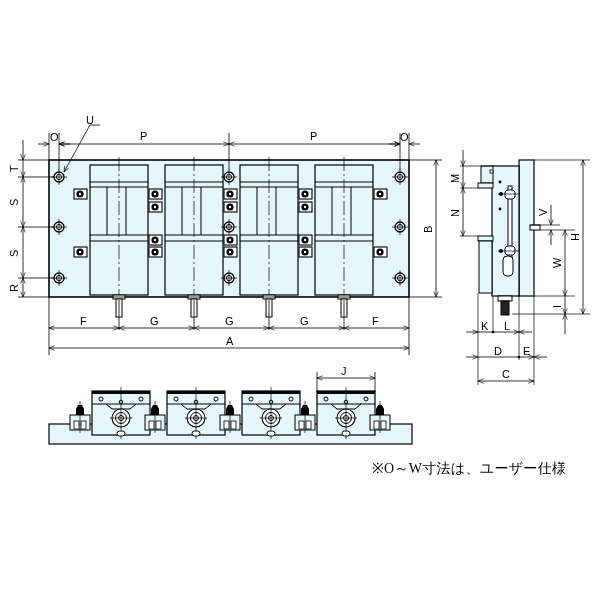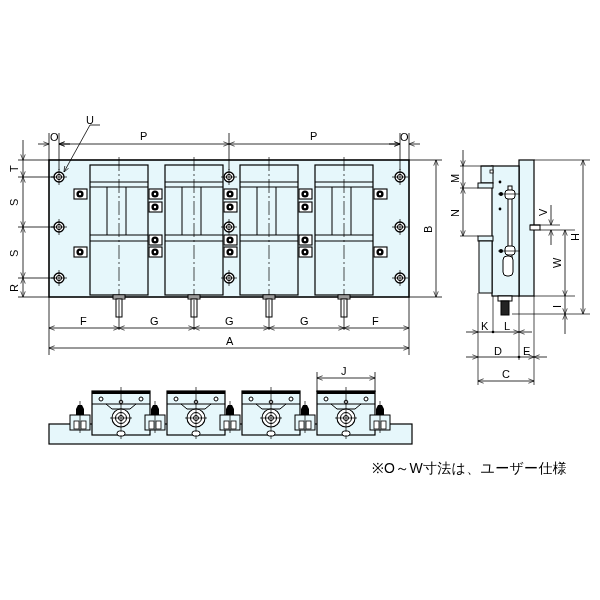--- a/index.html
+++ b/index.html
@@ -1,19 +1,19 @@
 <!DOCTYPE html>
 <html><head>
 <meta charset="utf-8">
 <style>
   html, body { margin: 0; padding: 0; background: #ffffff; }
   body { width: 600px; height: 600px; position: relative; overflow: hidden; font-family: "Liberation Sans", "DejaVu Sans", sans-serif; }
   svg { position: absolute; left: 0; top: 0; }
   .lbl { font-family: "Liberation Sans", "DejaVu Sans", sans-serif; font-size: 11px; fill: #000; }
-  .note { position: absolute; left: 372px; top: 458px; font-size: 14px; color: #000; font-family: Liberation Sans, sans-serif; letter-spacing: 0.3px; }
+  .note { position: absolute; left: 372px; top: 458px; font-size: 14px; color: #000; font-family: Liberation Serif, serif; letter-spacing: 0.3px; }
 </style>
 </head>
 <body>
 
 <svg width="600" height="600" viewBox="0 0 600 600" xmlns="http://www.w3.org/2000/svg">
   <defs>
     <marker id="arr" viewBox="0 0 10 10" refX="10" refY="5" markerWidth="7" markerHeight="7" orient="auto-start-reverse">
       <path d="M0,1 L10,5 L0,9" fill="none" stroke="#000" stroke-width="1.2"></path>
     </marker>
     <g id="bolt">

